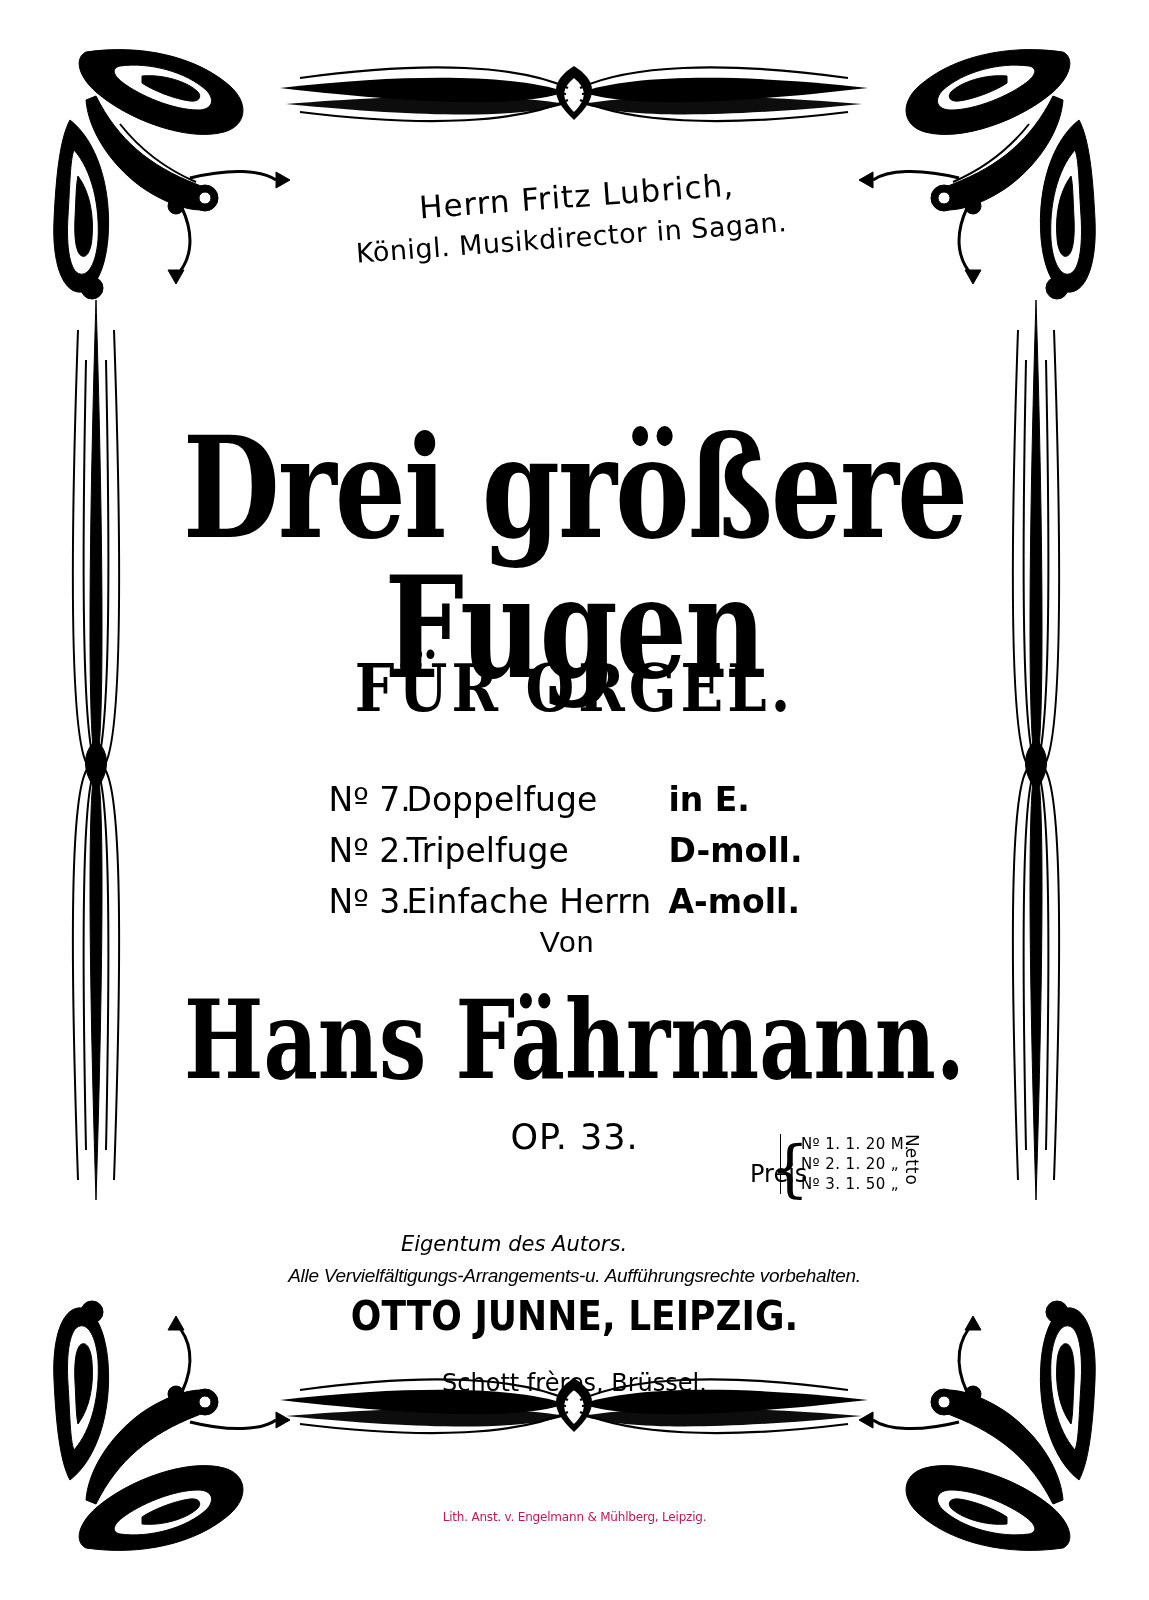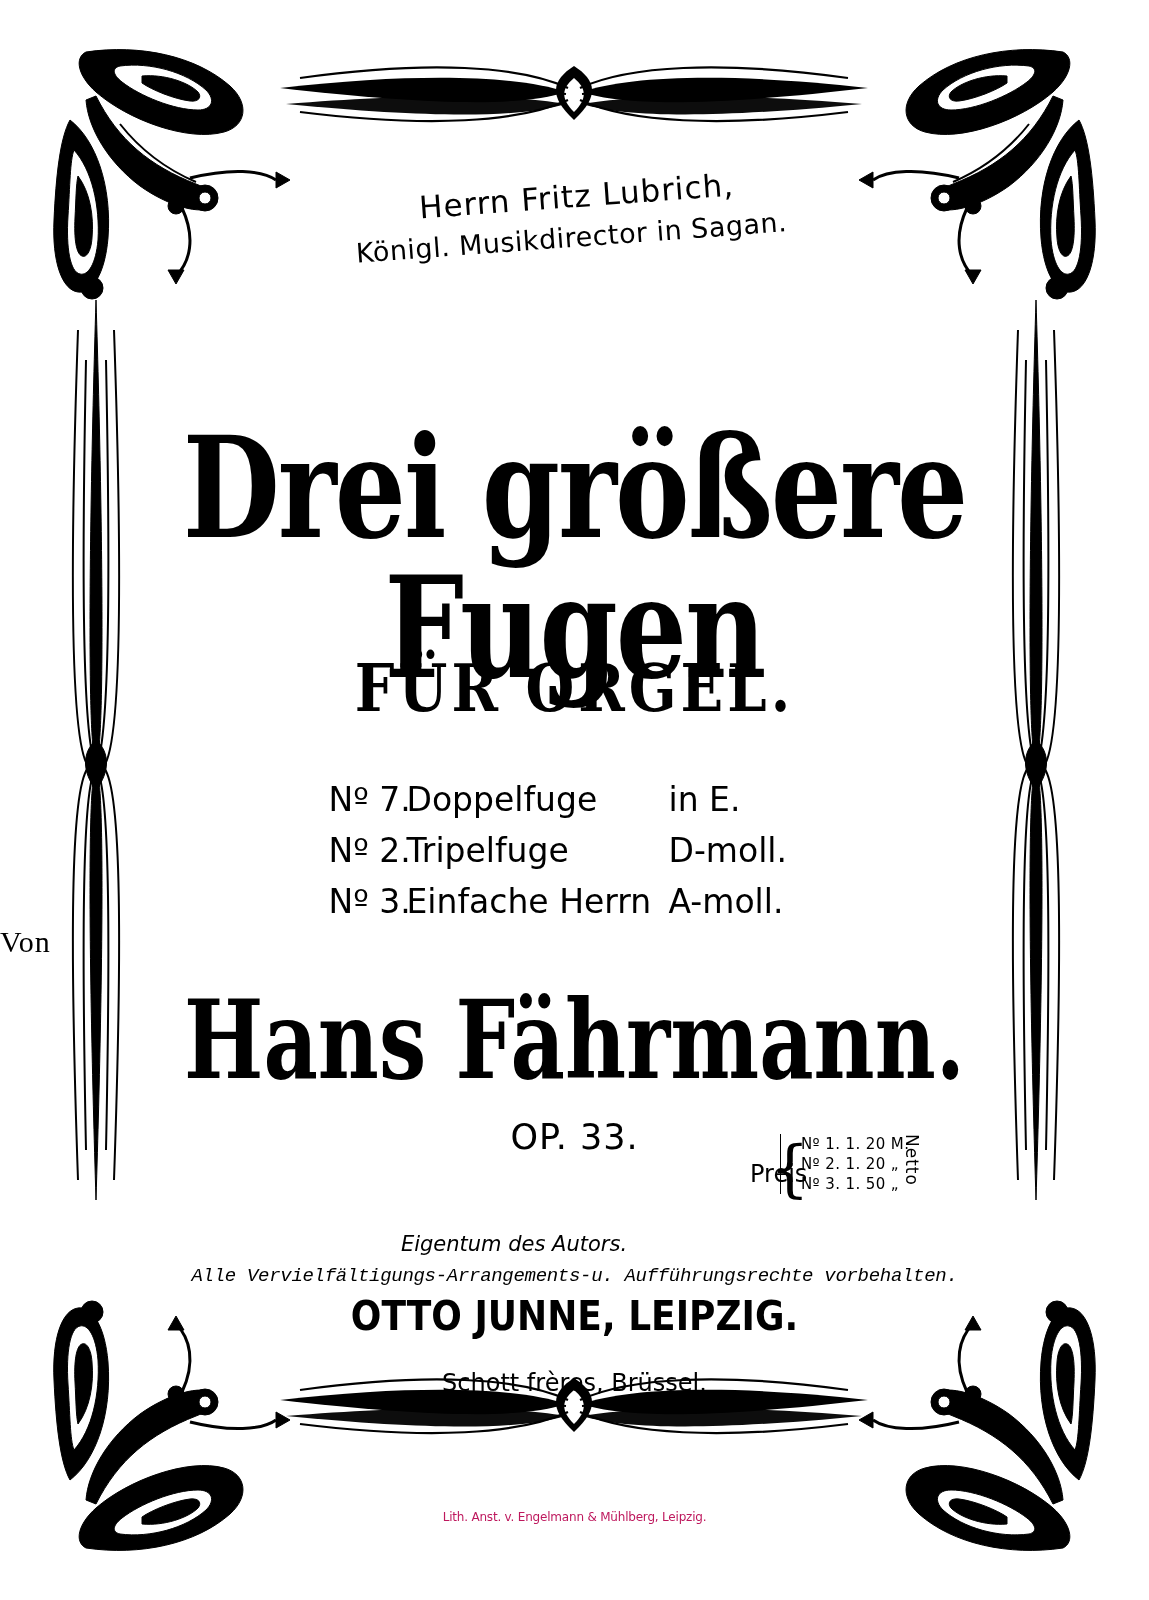--- a/index.html
+++ b/index.html
@@ -110,28 +110,30 @@
   .content-row .num {
     width: 78px;
     display: inline-block;
   }
   .content-row .name {
     display: inline-block;
     width: 262px;
   }
   .content-row .key {
     display: inline-block;
+    font-weight: bold;
   }
 
   .von {
     position: absolute;
     left: 0;
     top: 925px;
     width: 1134px;
-    font-family: Liberation Serif, serif;
+    text-align: center;
+    font-family: Liberation Sans, sans-serif;
     font-size: 30px;
     letter-spacing: 1px;
   }
 
   .composer {
     position: absolute;
     left: 0;
     top: 975px;
     width: 1149px;
     text-align: center;
@@ -210,21 +212,21 @@
     font-family: "DejaVu Sans", sans-serif;
     font-style: italic;
     font-size: 21px;
   }
   .rights {
     position: absolute;
     left: 0;
     top: 1265px;
     width: 1149px;
     text-align: center;
-    font-family: Liberation Mono, monospace;
+    font-family: Liberation Sans, sans-serif;
     font-style: italic;
     font-size: 19px;
     letter-spacing: -0.3px;
   }
   .publisher {
     position: absolute;
     left: 0;
     top: 1293px;
     width: 1149px;
     text-align: center;

